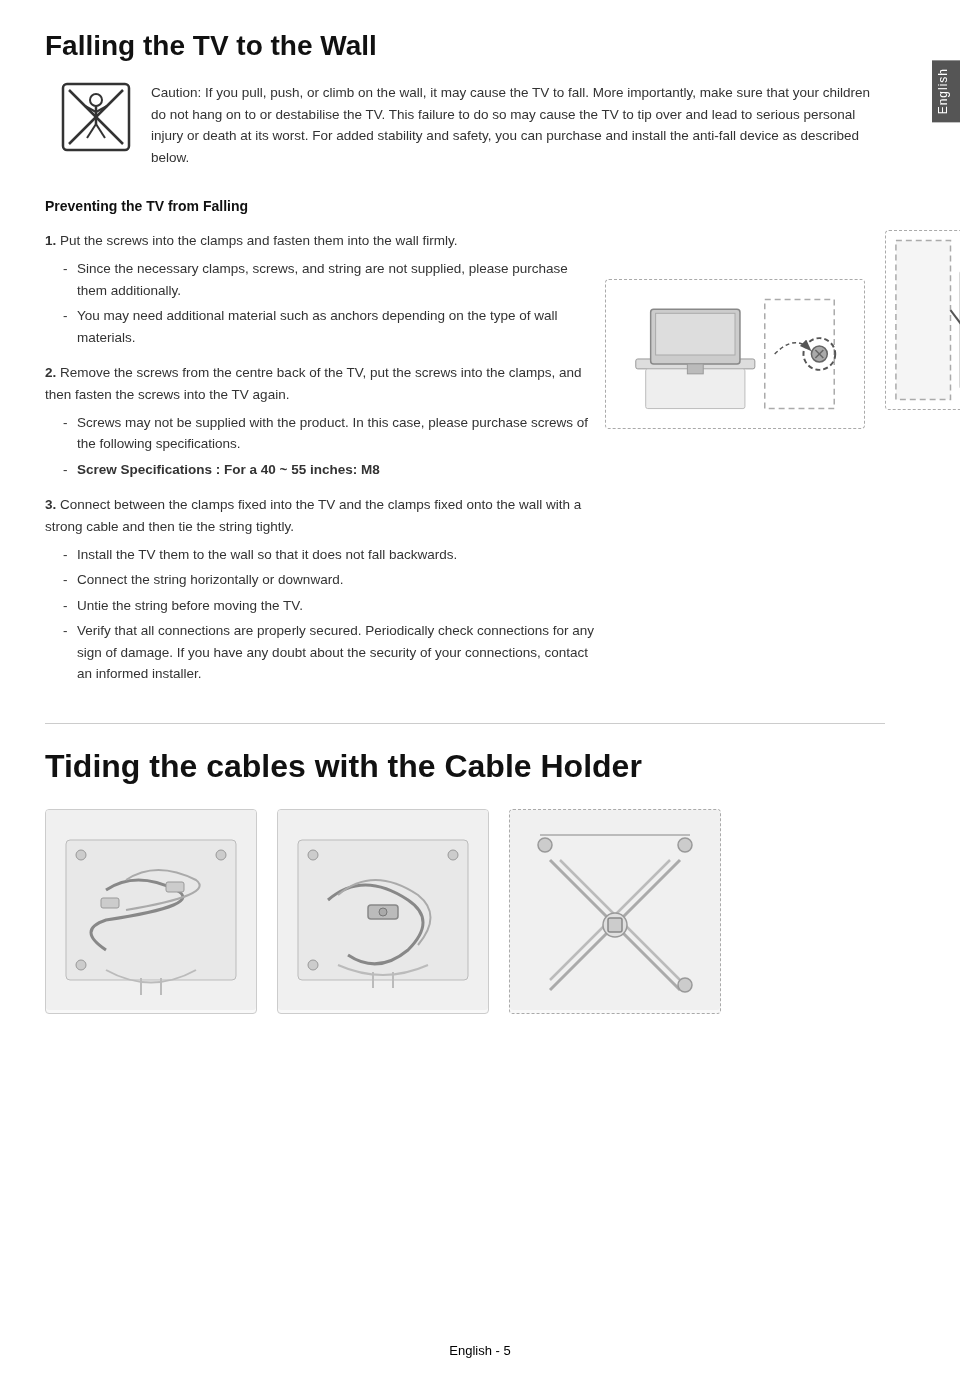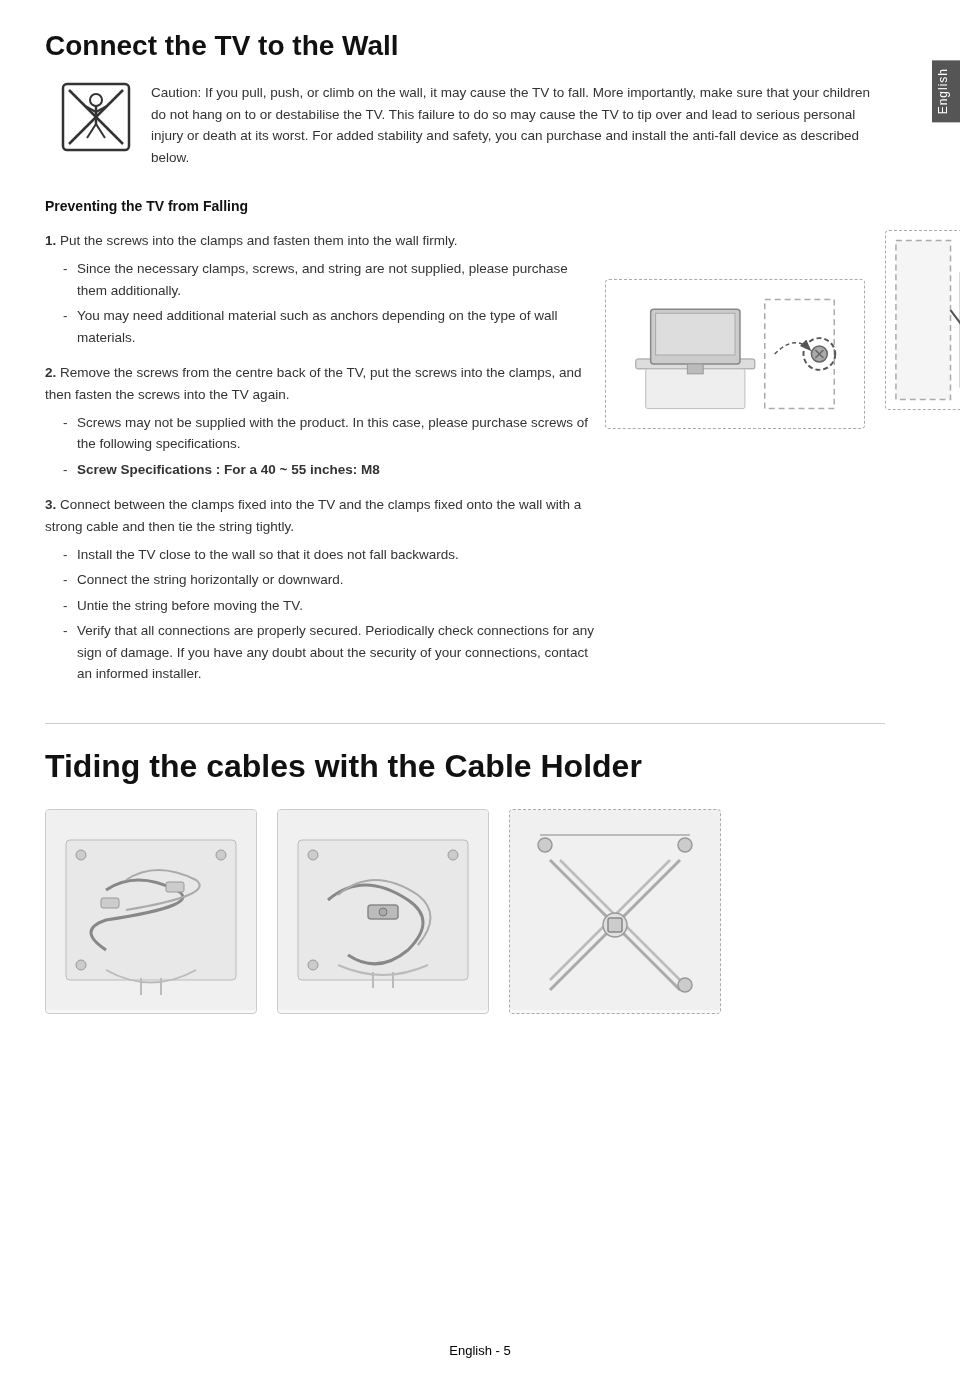--- a/index.html
+++ b/index.html
@@ -216,21 +216,21 @@
 <body>
 
 <div class="page-container">
 
   <div class="sidebar-english">
     <span>English</span>
   </div>
 
   <div class="main-content">
 
-    <h1 class="page-title">Connect the TV to the Wall</h1>
+    <h1 class="page-title">Falling the TV to the Wall</h1>
 
     <div class="caution-section">
 
       <div class="caution-icon">
         <svg viewBox="0 0 70 70" width="70" height="70">
 
           <rect x="2" y="2" width="66" height="66" rx="4" fill="none" stroke="#333" stroke-width="2.5"></rect>
 
           <circle cx="35" cy="18" r="6" fill="none" stroke="#333" stroke-width="2"></circle>
           <line x1="35" y1="24" x2="35" y2="42" stroke="#333" stroke-width="2.5"></line>
@@ -272,21 +272,21 @@
               <li>
                 <span class="bold-text">Screw Specifications : For a 40 ~ 55 inches: M8</span>
               </li>
             </ul>
           </li>
 
           <li>
             <span class="num">3.</span>
             <span>Connect between the clamps fixed into the TV and the clamps fixed onto the wall with a strong cable and then tie the string tightly.</span>
             <ul class="sub-list">
-              <li>Install the TV close to the wall so that it does not fall backwards.</li>
+              <li>Install the TV them to the wall so that it does not fall backwards.</li>
               <li>Connect the string horizontally or downward.</li>
               <li>Untie the string before moving the TV.</li>
               <li>Verify that all connections are properly secured. Periodically check connections for any sign of damage. If you have any doubt about the security of your connections, contact an informed installer.</li>
             </ul>
           </li>
         </ol>
       </div>
 
       <div class="illustrations-col">
 

